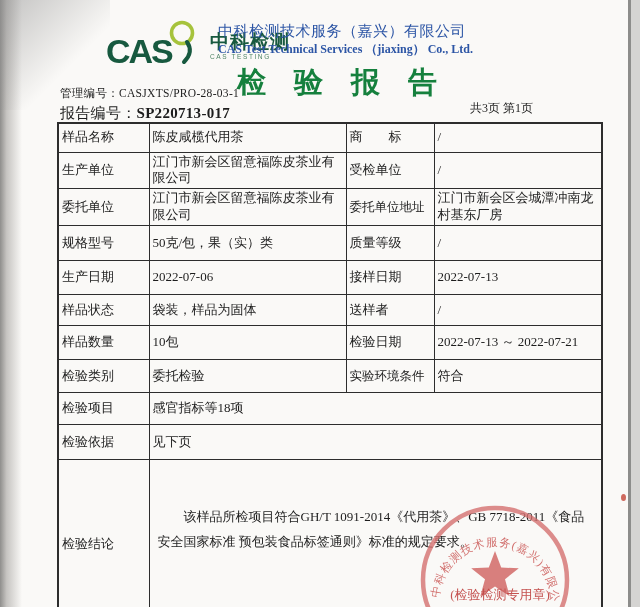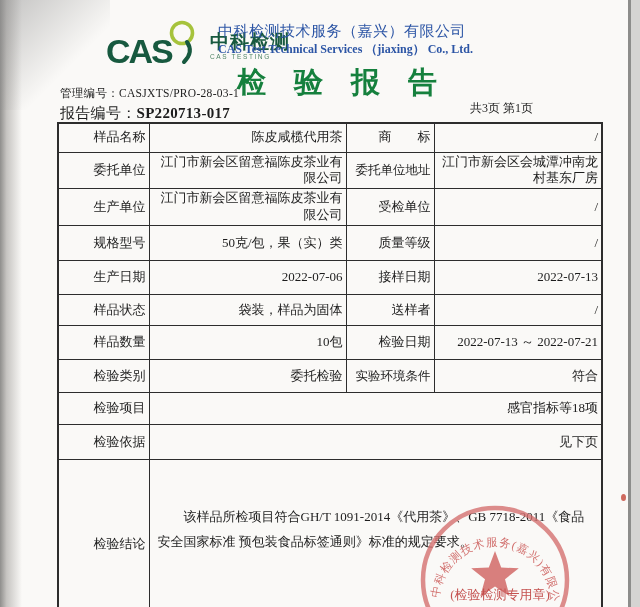--- a/index.html
+++ b/index.html
@@ -30,21 +30,21 @@
            letter-spacing:28px; white-space:nowrap; color:#15803d; }
   .mgmt   { position:absolute; left:60px; top:86px;  font-size:11.5px; letter-spacing:.3px; }
   .report { position:absolute; left:60px; top:104px; font-size:15px; letter-spacing:.3px;text-align:center; }
   .report .bold { font-weight:bold; }
   .pagination { position:absolute; left:470px; top:100px; width:132px; text-align:left; font-size:12px; }
 
   
   .report-table { position:absolute; left:57px; top:122px; width:544px;
                   border-collapse:collapse; table-layout:fixed; font-size:13px;
                   border:2px solid #2d2d2d; }
-  .report-table td { border:1.6px solid #2d2d2d; text-align:right; vertical-align:middle;
+  .report-table td { border:1.6px solid #2d2d2d; text-align:left; vertical-align:middle;
                      padding:1px 3px; line-height:1.3; overflow:hidden; }
   .conclusion-cell { text-align:left !important; vertical-align:top !important;
                      padding:44px 16px 0 8px !important; position:relative; }
   .conclusion-text { text-indent:2em; line-height:1.95; }
 
   
   .stamp { position:absolute; left:405px; top:492px; width:178px; height:115px; pointer-events:none; }
   .ink-dot { position:absolute; left:621px; top:494px; width:5px; height:7px;
              background:#c0392b; border-radius:50%; opacity:.75; }
 </style>
@@ -91,31 +91,31 @@
         <col style="width:88px">
         <col style="width:168px">
       </colgroup>
     <tbody>
         <tr style="height:29px">
       <td>样品名称</td>
       <td>陈皮咸榄代用茶</td>
       <td>商　　标</td>
       <td>/</td>
     </tr>
+    <tr style="height:31px">
+      <td>生产单位</td>
+      <td>江门市新会区留意福陈皮茶业有限公司</td>
+      <td>受检单位</td>
+      <td>/</td>
+    </tr>
     <tr style="height:36px">
       <td>委托单位</td>
       <td>江门市新会区留意福陈皮茶业有限公司</td>
       <td style="font-size:12.5px">委托单位地址</td>
       <td>江门市新会区会城潭冲南龙村基东厂房</td>
-    </tr>
-    <tr style="height:31px">
-      <td>生产单位</td>
-      <td>江门市新会区留意福陈皮茶业有限公司</td>
-      <td>受检单位</td>
-      <td>/</td>
     </tr>
     <tr style="height:35px">
       <td>规格型号</td>
       <td>50克/包，果（实）类</td>
       <td>质量等级</td>
       <td>/</td>
     </tr>
     <tr style="height:34px">
       <td>生产日期</td>
       <td>2022-07-06</td>

